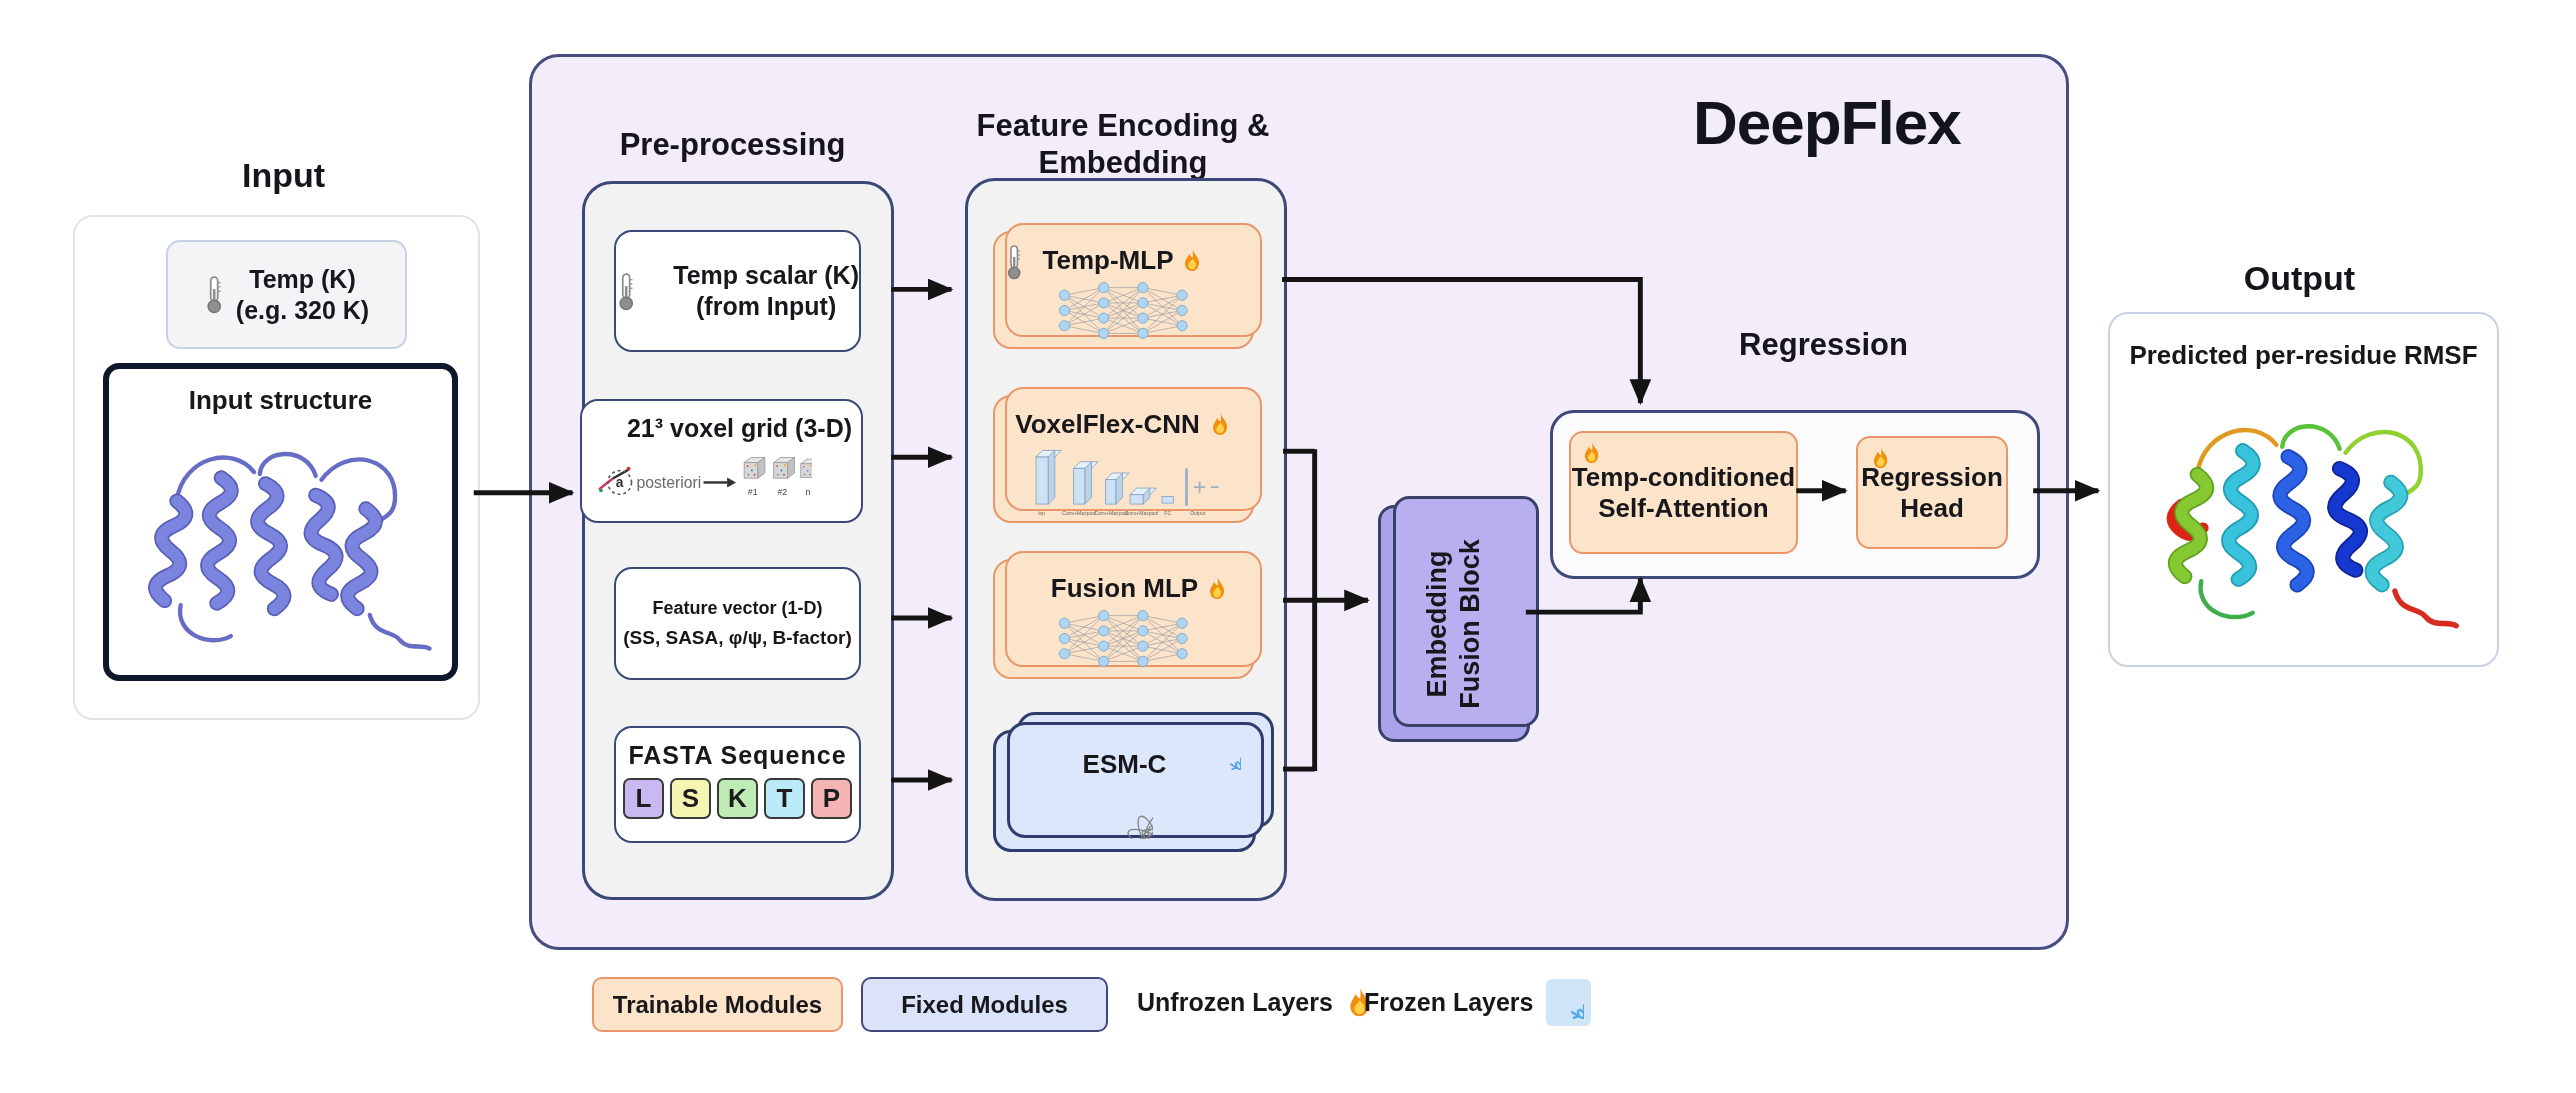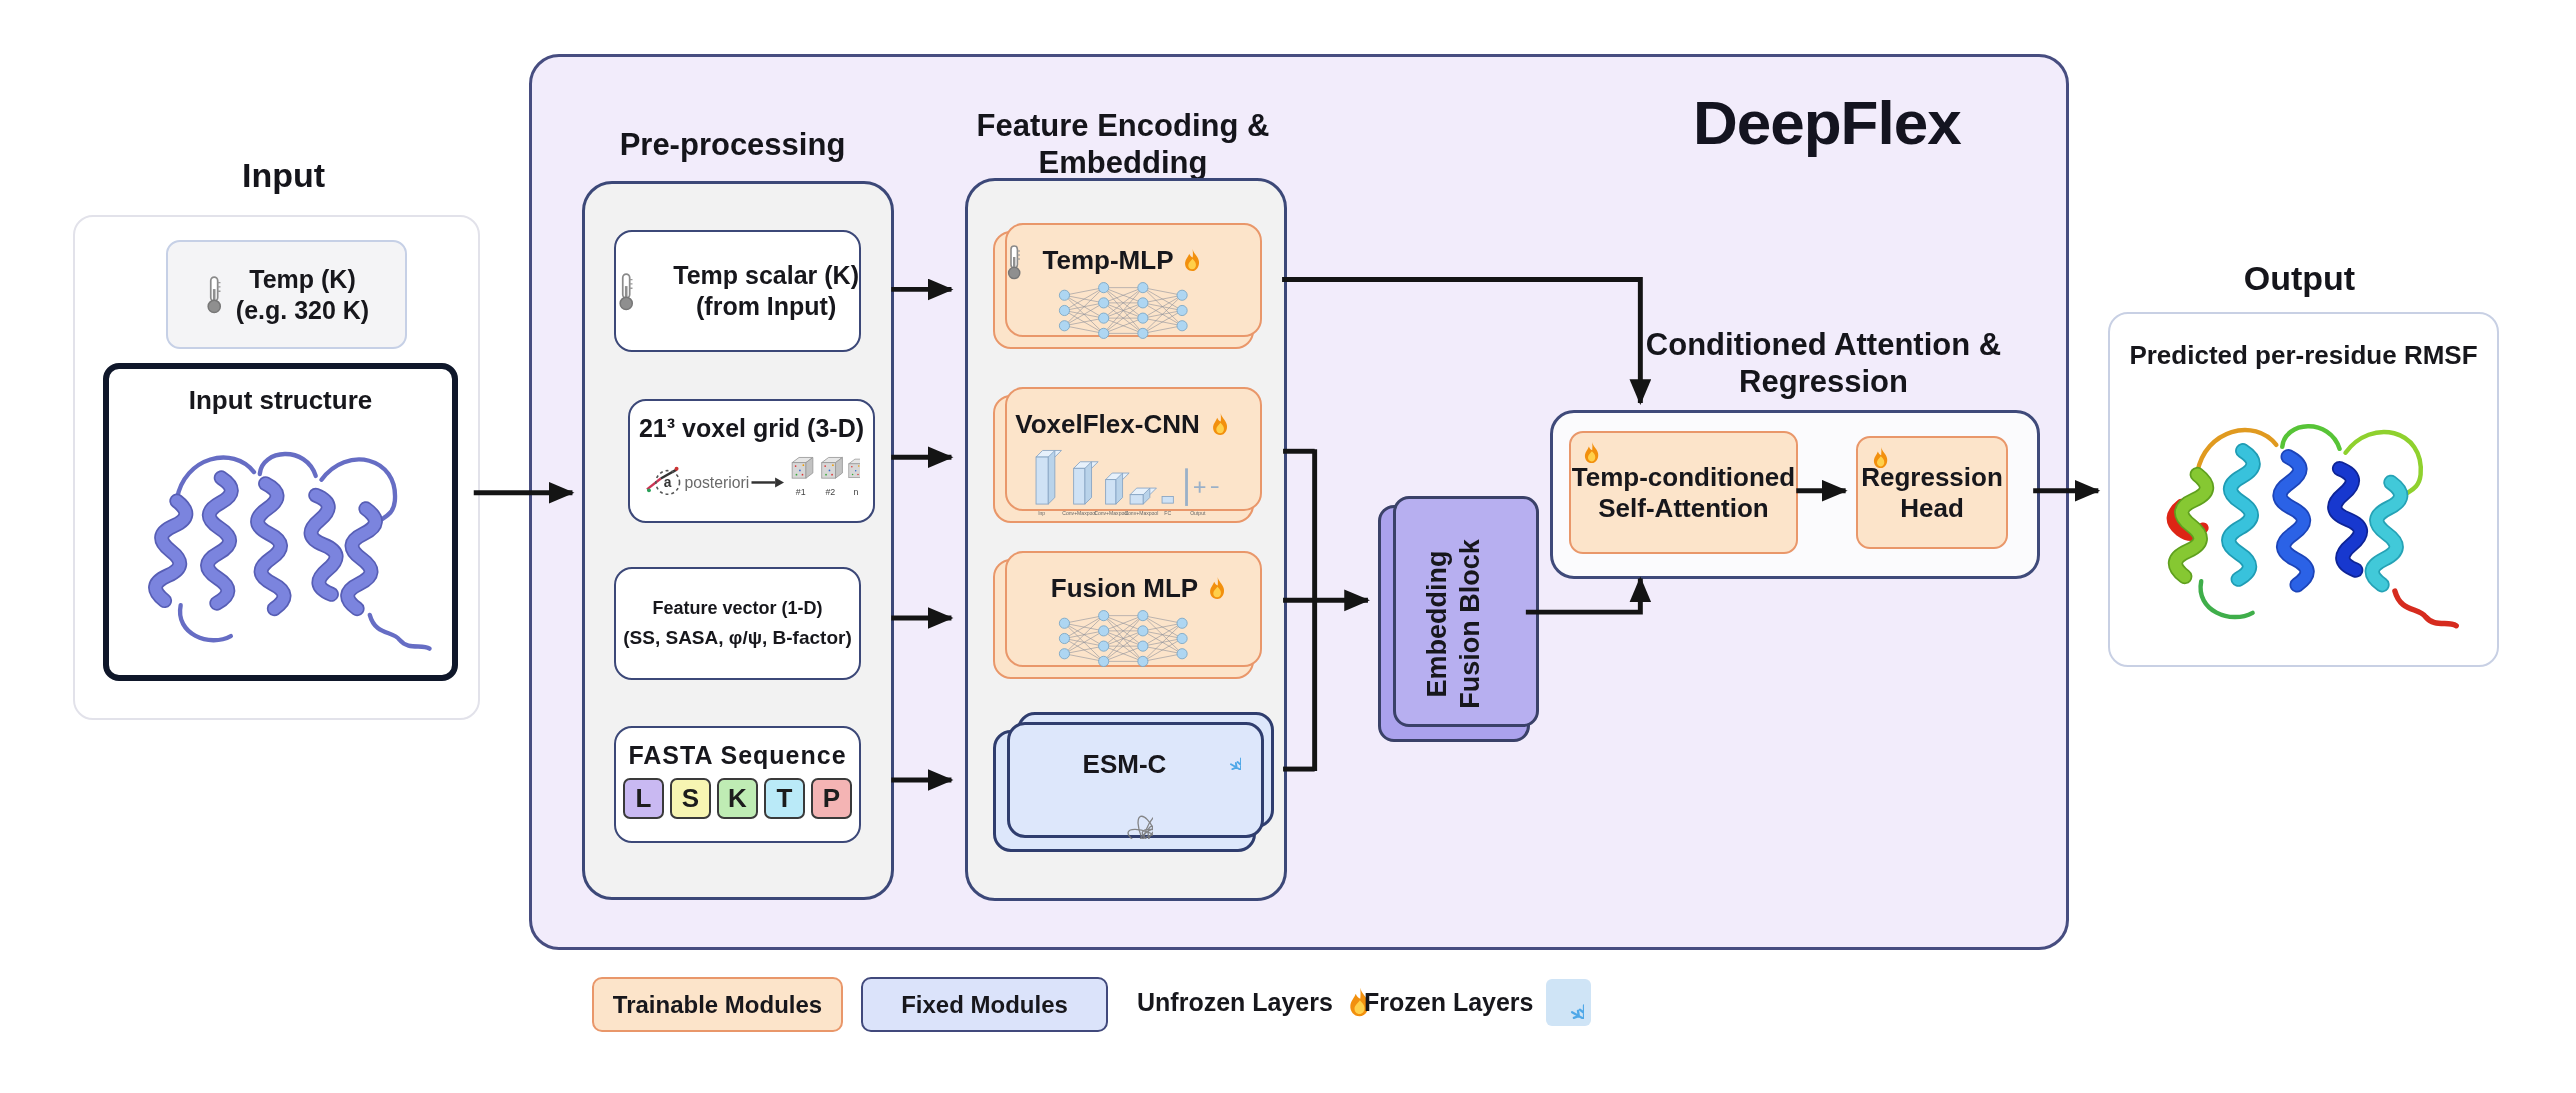--- a/index.html
+++ b/index.html
@@ -170,21 +170,21 @@
   <div class="abs wcard" style="left:614px;top:230px;width:243px;height:118px;display:flex;align-items:center;justify-content:space-between;gap:4px;">
     <svg width="20" height="39" viewBox="0 0 18 36">
         <use href="#thermo"></use>
       </svg>
     <div class="card-2line">
       <div>Temp scalar (K)</div>
       <div>(from Input)</div>
     </div>
   </div>
 
-  <div class="abs wcard" style="left:628px;top:399px;width:243px;height:120px;">
+  <div class="abs wcard" style="left:580px;top:399px;width:243px;height:120px;padding-left:36px;">
     <div class="card-head" style="margin-top:13px;font-size:25px;">21³ voxel grid (3-D)</div>
     <svg class="abs" style="left:11px;top:45px;" width="219" height="69" viewBox="0 0 222 70">
       <path d="M6 44 L20 33" stroke="#cc3355" stroke-width="2.5" fill="none"></path>
       <path d="M20 33 L36 24" stroke="#333" stroke-width="2.5" fill="none"></path>
       <circle cx="8" cy="45" r="2" fill="#2aa05a"></circle>
         <circle cx="36" cy="23" r="2" fill="#cc3333"></circle>
       <circle cx="27" cy="37" r="12" fill="none" stroke="#555" stroke-width="1.6" stroke-dasharray="3 3"></circle>
       <text x="27" y="42" font-size="14" font-weight="bold" fill="#333" text-anchor="middle">a</text>
       <text x="44" y="43" font-size="16" fill="#6a6a6a">posteriori</text>
       <line x1="112" y1="37" x2="136" y2="37" stroke="#333" stroke-width="2.5"></line>
@@ -400,21 +400,20 @@
   </div>
 
   <div class="abs fblock">
     <div class="rot">
       <div>Embedding</div>
       <div>Fusion Block</div>
     </div>
   </div>
 
   <div class="abs ttl col-title" style="left:1577px;top:326px;width:493px;">
-    <div>Conditioned Attention &amp;</div>
     <div>Regression</div>
   </div>
   <div class="abs attn-box"></div>
 
   <div class="abs attn-card" style="left:1569px;top:431px;width:225px;height:119px;">
     <svg class="abs" style="left:10px;top:8px;" width="22" height="24" viewBox="0 0 24 26">
         <use href="#flame"></use>
       </svg>
     <div>Temp-conditioned</div>
     <div>Self-Attention</div>

